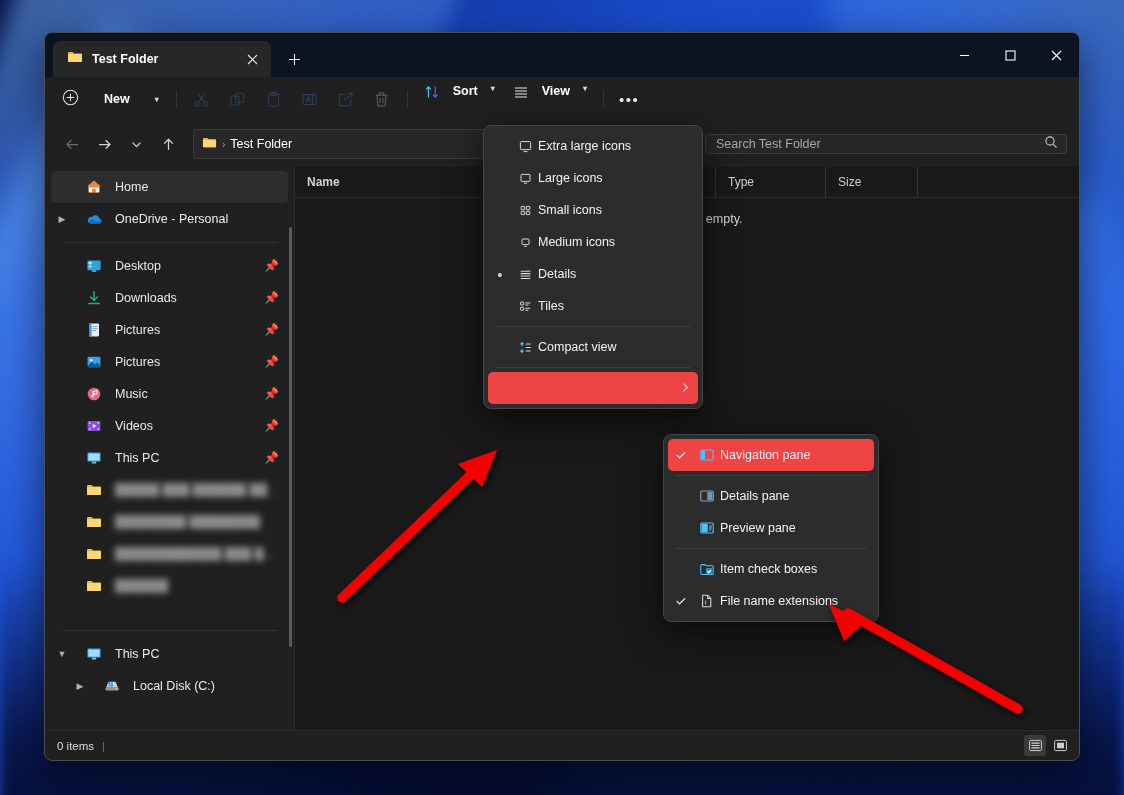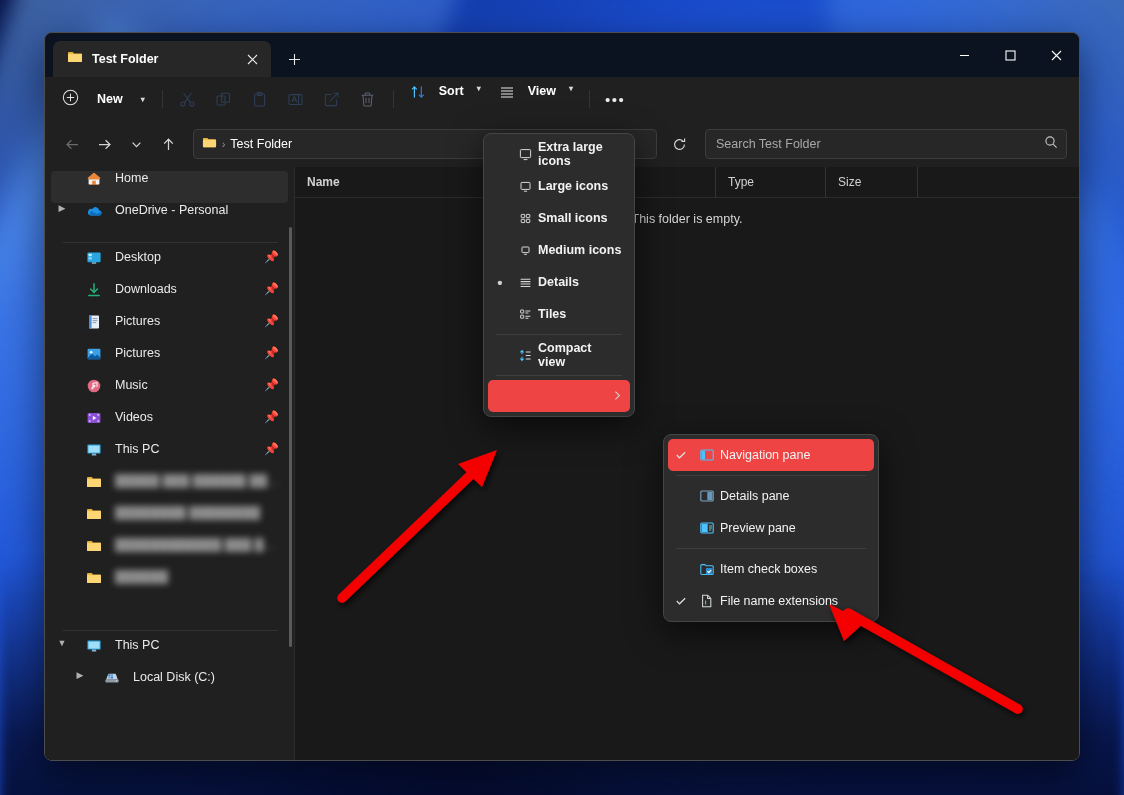--- a/index.html
+++ b/index.html
@@ -132,21 +132,21 @@
   
   .cmdbar {
     height: 44px;
     background: #202020;
     display: flex; align-items: center;
     padding: 0 10px;
     gap: 2px;
     flex: none;
   }
   .newbtn {
-    display: flex; align-items: center; gap: 18px;
+    display: flex; align-items: center; gap: 25px;
     height: 30px; padding: 0 9px 0 7px;
     border-radius: 4px;
     color: #ffffff; font-size: 12.5px; font-weight: bold;
   }
   .cmd-ico {
     width: 34px; height: 30px;
     display: flex; align-items: center; justify-content: center;
     border-radius: 4px;
     color: #2b3a52;
   }
@@ -190,21 +190,21 @@
   .crumb { color: #ffffff; font-size: 12.5px; white-space: nowrap; }
   .crumb-sep { color: #9a9a9a; font-size: 10px; }
   .refresh {
     width: 32px; height: 30px;
     margin-left: 4px;
     display: flex; align-items: center; justify-content: center;
     border-radius: 4px;
     color: #d4d4d4;
   }
   .searchbox {
-    width: 362px; height: 30px;
+    width: 362px; height: 20px;
     margin-left: 8px;
     background: #272727;
     border: 1px solid #3d3d3d;
     border-radius: 4px;
     display: flex; align-items: center;
     padding: 0 8px 0 10px;
   }
   .search-ph { flex: 1; color: #a8a8a8; font-size: 12.5px; }
 
   
@@ -219,21 +219,21 @@
   .sidebar {
     width: 249px;
     background: #202020;
     padding: 4px 6px 0 6px;
     overflow: hidden;
     position: relative;
     flex: none;
   }
   .sb-item {
     height: 32px;
-    display: flex; align-items: flex-start;
+    display: flex; align-items: center;
     border-radius: 4px;
     padding-right: 8px;
     gap: 8px;
   }
   .sb-item.sel { background: #2d2d2d; }
   .sb-exp {
     width: 22px; min-width: 22px;
     display: flex; align-items: center; justify-content: center;
     color: #b0b0b0; font-size: 9px;
   }
@@ -320,21 +320,21 @@
   
   .menu {
     position: absolute;
     background: #2c2c2c;
     border: 1px solid #454545;
     border-radius: 8px;
     box-shadow: 0 10px 34px rgba(0,0,0,.62);
     padding: 4px;
     z-index: 50;
   }
-  #view-menu { left: 438px; top: 100px; width: 152px; font-weight: bold; }
+  #view-menu { left: 438px; top: 92px; width: 220px; }
   #show-submenu { left: 618px; top: 401px; width: 216px; }
 
   .mi {
     height: 32px;
     display: flex; align-items: center;
     border-radius: 5px;
     padding-right: 8px;
     position: relative;
   }
   .mi.hl { background: #ef4444; }
@@ -760,20 +760,38 @@
           </div>
           <div class="col c-size">
             <span>Size</span>
           </div>
           <div class="col c-tail"></div>
         </div>
         <div class="emptymsg">This folder is empty.</div>
       </div>
     </div>
 
+    <div class="statusbar">
+      <span class="status-text">0 items</span>
+      <span class="status-sep">|</span>
+      <div class="status-right">
+        <div class="vtoggle active">
+          <svg width="15" height="15" viewBox="0 0 15 15">
+            <rect x="1.6" y="2.4" width="11.8" height="10.2" rx="1" fill="none" stroke="#cfcfcf" stroke-width="1"></rect>
+            <path d="M3.4 5.1 H11.6 M3.4 7.5 H11.6 M3.4 9.9 H11.6" stroke="#cfcfcf" stroke-width="1.1"></path>
+          </svg>
+        </div>
+        <div class="vtoggle">
+          <svg width="15" height="15" viewBox="0 0 15 15">
+            <rect x="1.6" y="2.4" width="11.8" height="10.2" rx="1" fill="none" stroke="#cfcfcf" stroke-width="1"></rect>
+            <rect x="4" y="4.7" width="7" height="5.6" fill="#cfcfcf"></rect>
+          </svg>
+        </div>
+      </div>
+    </div>
 
     <div class="menu" id="view-menu">
 
       <div class="mi">
         <span class="mi-bullet"></span>
         <span class="mi-ico">
           <svg width="15" height="15" viewBox="0 0 15 15" stroke="#d8d8d8" stroke-width="1" fill="none">
             <rect x="2.4" y="2.6" width="10.2" height="8" rx=".8"></rect>
               <path d="M5.6 12.6 H9.4"></path>
           </svg>

